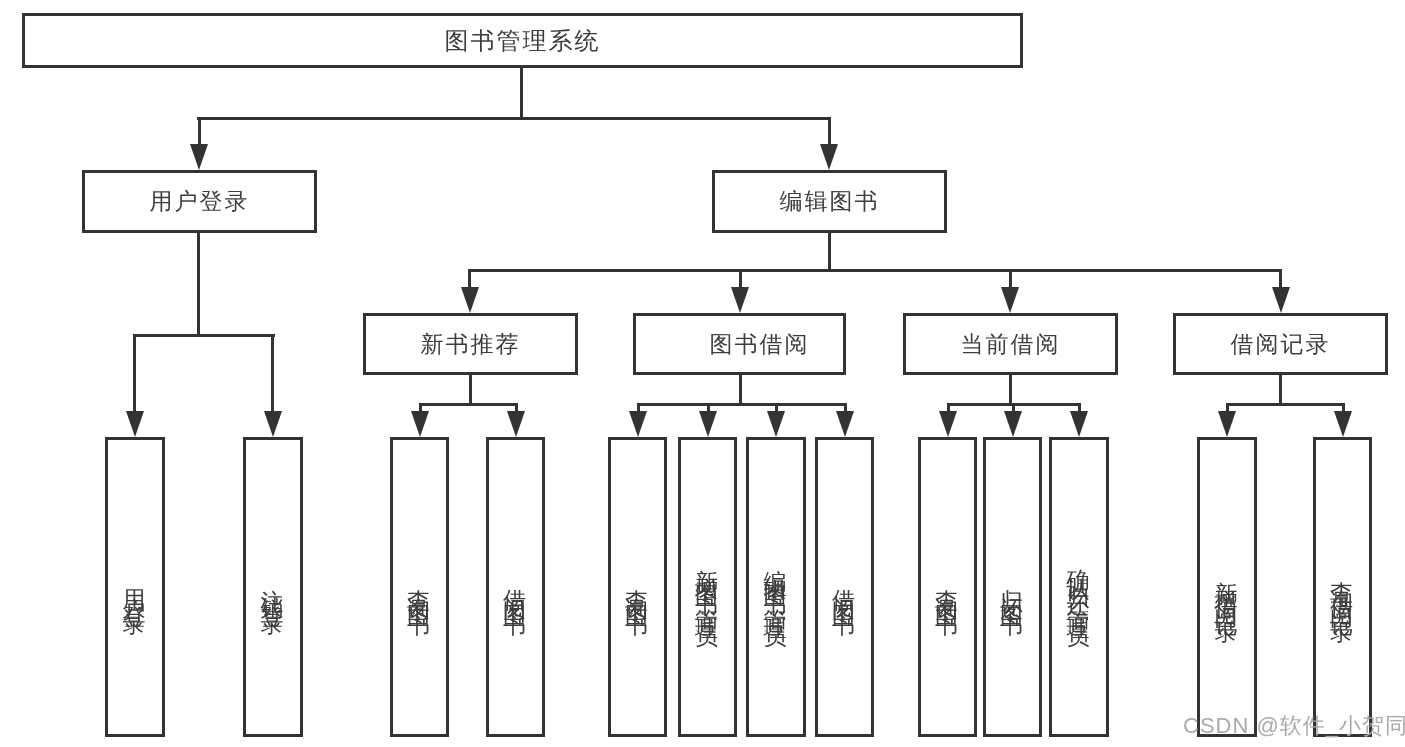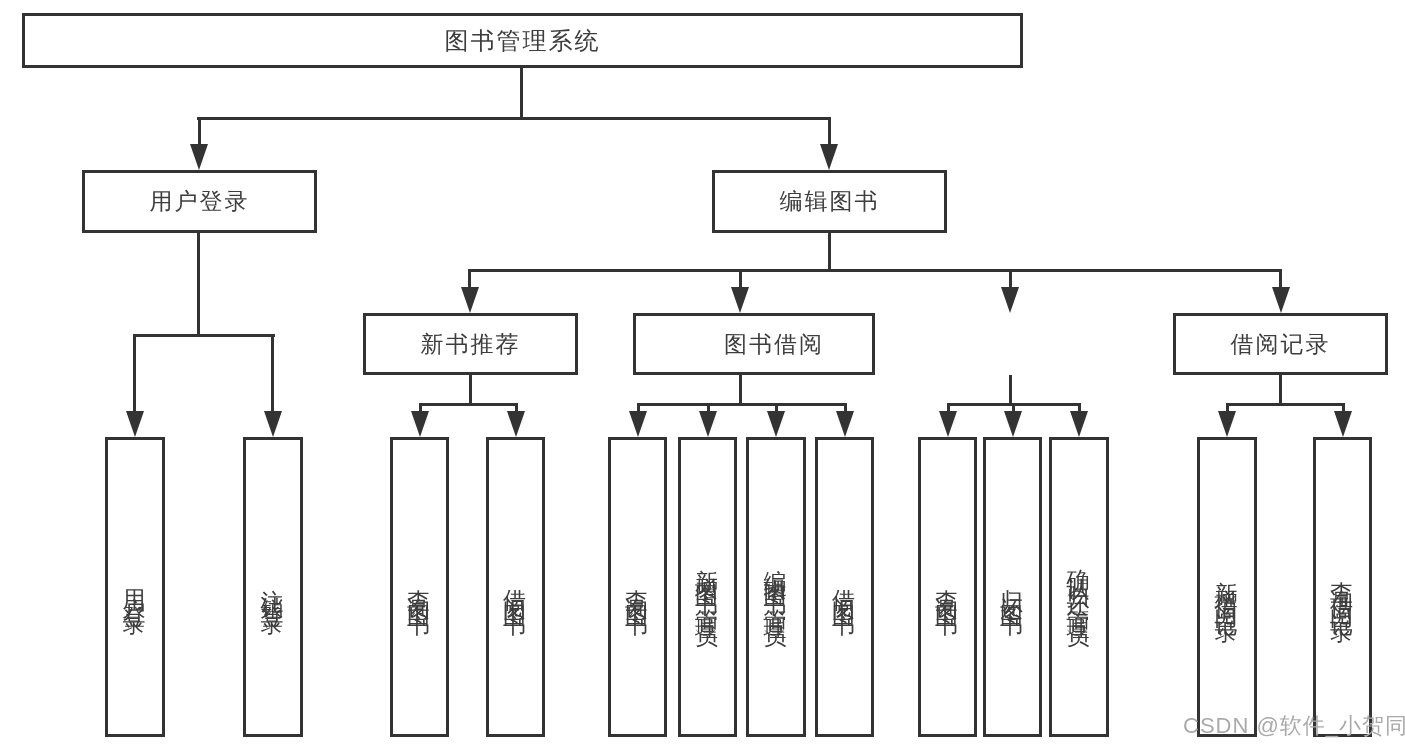--- a/index.html
+++ b/index.html
@@ -80,21 +80,22 @@
   <div class="vline" style="left:468px; top:269px; width:3px; height:18px;"></div>
   <div class="arrowhead" style="left:461px; top:287px;"></div>
   <div class="vline" style="left:739px; top:269px; width:3px; height:18px;"></div>
   <div class="arrowhead" style="left:731px; top:287px;"></div>
   <div class="vline" style="left:1009px; top:269px; width:3px; height:18px;"></div>
   <div class="arrowhead" style="left:1001px; top:287px;"></div>
   <div class="vline" style="left:1279px; top:269px; width:3px; height:18px;"></div>
   <div class="arrowhead" style="left:1272px; top:287px;"></div>
 
   <div class="box" style="left:363px; top:313px; width:215px; height:62px;">新书推荐</div>
-  <div class="box" style="left:633px; top:313px; width:242px; height:62px;padding-left:40px;">图书借阅</div>
+  <div class="box" style="left:633px; top:313px; width:213px; height:62px;padding-left:40px;">图书借阅</div>
+  <div class="box" style="left:903px; top:313px; width:215px; height:62px;">当前借阅</div>
   <div class="box" style="left:1173px; top:313px; width:215px; height:62px;">借阅记录</div>
 
   <div class="vline" style="left:469px; top:375px; width:3px; height:30px;"></div>
   <div class="hline" style="left:419px; top:403px; width:99px; height:3px;"></div>
   <div class="vline" style="left:419px; top:403px; width:3px; height:8px;"></div>
   <div class="arrowhead" style="left:411px; top:411px;"></div>
   <div class="vline" style="left:515px; top:403px; width:3px; height:8px;"></div>
   <div class="arrowhead" style="left:507px; top:411px;"></div>
 
   <div class="vline" style="left:739px; top:375px; width:3px; height:30px;"></div>

